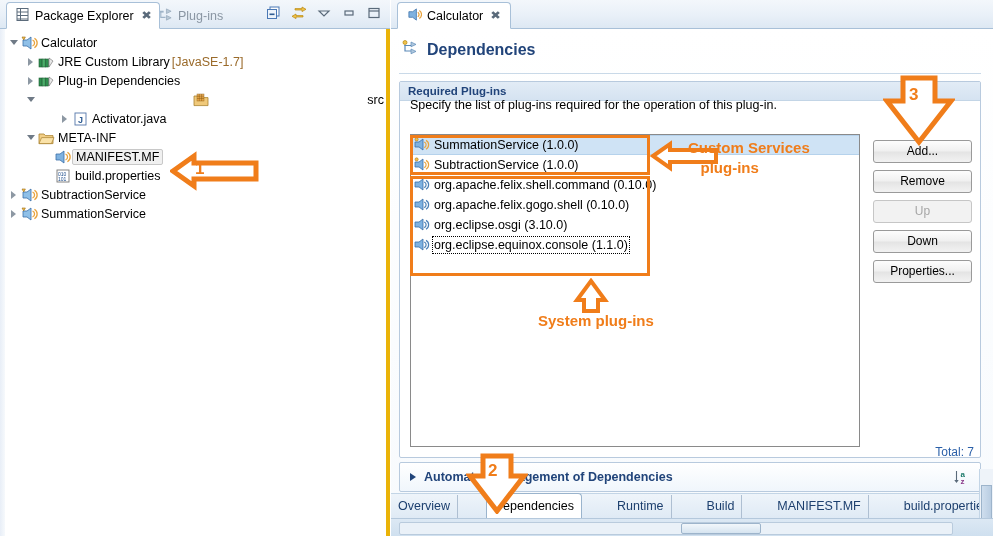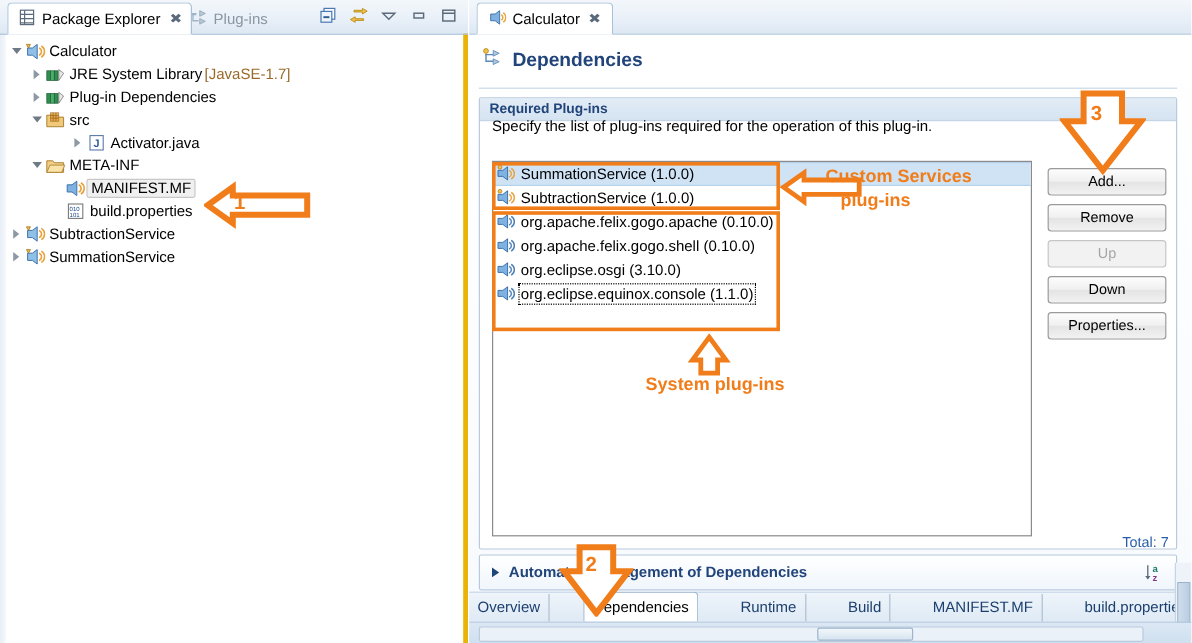--- a/index.html
+++ b/index.html
@@ -328,34 +328,34 @@
           <span class="tlabel">Calculator</span>
         </div>
         <div class="row" style="padding-left: 25px;">
           <span class="twisty collapsed"></span>
           <span class="ticon"><svg width="17" height="16" viewBox="0 0 17 16">
               <rect x="1" y="5" width="3" height="8" fill="#2f8f4f" stroke="#1d5c33" stroke-width=".6"></rect>
               <rect x="4.2" y="5" width="3" height="8" fill="#4cae6a" stroke="#1d5c33" stroke-width=".6"></rect>
               <rect x="7.4" y="5" width="3" height="8" fill="#2f8f4f" stroke="#1d5c33" stroke-width=".6"></rect>
               <path d="M11 4 l4 3 -4 6z" fill="#e8e8e8" stroke="#6b6b6b" stroke-width=".6"></path>
             </svg></span>
-          <span class="tlabel">JRE System Library</span>
+          <span class="tlabel">JRE Custom Library</span>
           <span class="tlabel-dim"> [JavaSE-1.7]</span>
         </div>
         <div class="row" style="padding-left: 25px;">
           <span class="twisty collapsed"></span>
           <span class="ticon"><svg width="17" height="16" viewBox="0 0 17 16">
               <rect x="1" y="5" width="3" height="8" fill="#2f8f4f" stroke="#1d5c33" stroke-width=".6"></rect>
               <rect x="4.2" y="5" width="3" height="8" fill="#4cae6a" stroke="#1d5c33" stroke-width=".6"></rect>
               <rect x="7.4" y="5" width="3" height="8" fill="#2f8f4f" stroke="#1d5c33" stroke-width=".6"></rect>
               <path d="M11 4 l4 3 -4 6z" fill="#e8e8e8" stroke="#6b6b6b" stroke-width=".6"></path>
             </svg></span>
           <span class="tlabel">Plug-in Dependencies</span>
         </div>
-        <div class="row" style="padding-left: 25px;">
+        <div class="row" style="padding-left: 25px; justify-content: space-between;">
           <span class="twisty expanded"></span>
           <span class="ticon"><svg width="17" height="16" viewBox="0 0 17 16">
               <path d="M1 4 h5 l1.4 1.6 h7.6 v8 h-14z" fill="#f0c97a" stroke="#a8812f" stroke-width=".8"></path>
               <rect x="4" y="2" width="7" height="7" fill="#e8a040" opacity=".85" stroke="#8a5c12" stroke-width=".5"></rect>
               <line x1="4" y1="4.2" x2="11" y2="4.2" stroke="#8a5c12" stroke-width=".5"></line>
               <line x1="4" y1="6.5" x2="11" y2="6.5" stroke="#8a5c12" stroke-width=".5"></line>
               <line x1="6.3" y1="2" x2="6.3" y2="9" stroke="#8a5c12" stroke-width=".5"></line>
               <line x1="8.6" y1="2" x2="8.6" y2="9" stroke="#8a5c12" stroke-width=".5"></line>
             </svg></span>
           <span class="tlabel">src</span>
@@ -480,21 +480,21 @@
                   <circle cx="2.6" cy="2.4" r="1.6" fill="#f2c14e" stroke="#9a6a10" stroke-width=".5"></circle>
                 </svg></span>
               <span class="litext">SubtractionService (1.0.0)</span>
             </div>
             <div class="li">
               <span class="pico"><svg width="16" height="16" viewBox="0 0 16 16">
                   <path d="M1 5 h4 l4 -3 v11 l-4 -3 h-4z" fill="#7fb2e0" stroke="#3a6fa8" stroke-width=".8"></path>
                   <path d="M10.2 5 a3 3 0 0 1 0 5.6" fill="none" stroke="#4a7fb5" stroke-width="1.2"></path>
                   <path d="M12 3.4 a5 5 0 0 1 0 8.8" fill="none" stroke="#4a7fb5" stroke-width="1.2"></path>
                 </svg></span>
-              <span class="litext">org.apache.felix.gogo.apache (0.10.0)</span>
+              <span class="litext">org.apache.felix.shell.command (0.10.0)</span>
             </div>
             <div class="li">
               <span class="pico"><svg width="16" height="16" viewBox="0 0 16 16">
                   <path d="M1 5 h4 l4 -3 v11 l-4 -3 h-4z" fill="#7fb2e0" stroke="#3a6fa8" stroke-width=".8"></path>
                   <path d="M10.2 5 a3 3 0 0 1 0 5.6" fill="none" stroke="#4a7fb5" stroke-width="1.2"></path>
                   <path d="M12 3.4 a5 5 0 0 1 0 8.8" fill="none" stroke="#4a7fb5" stroke-width="1.2"></path>
                 </svg></span>
               <span class="litext">org.apache.felix.gogo.shell (0.10.0)</span>
             </div>
             <div class="li">

